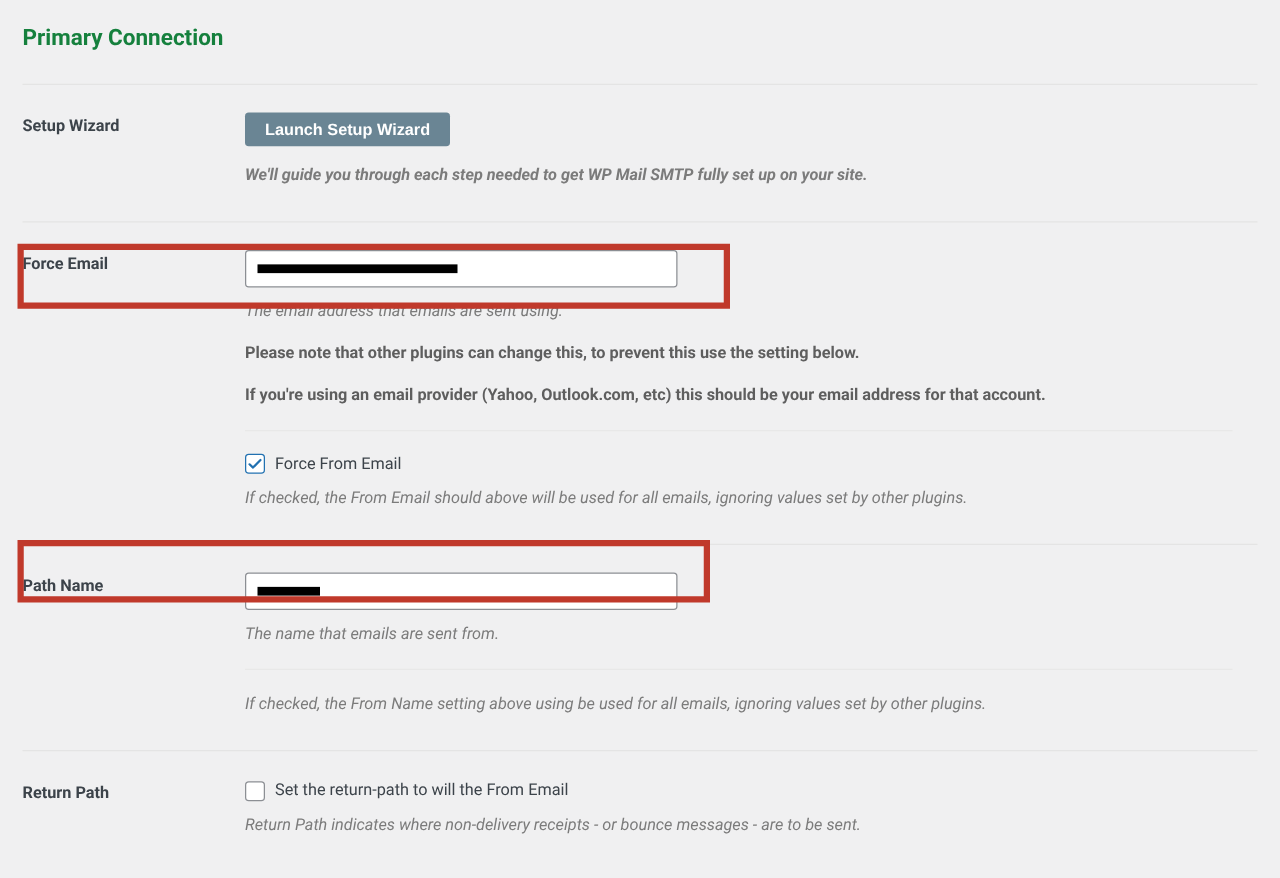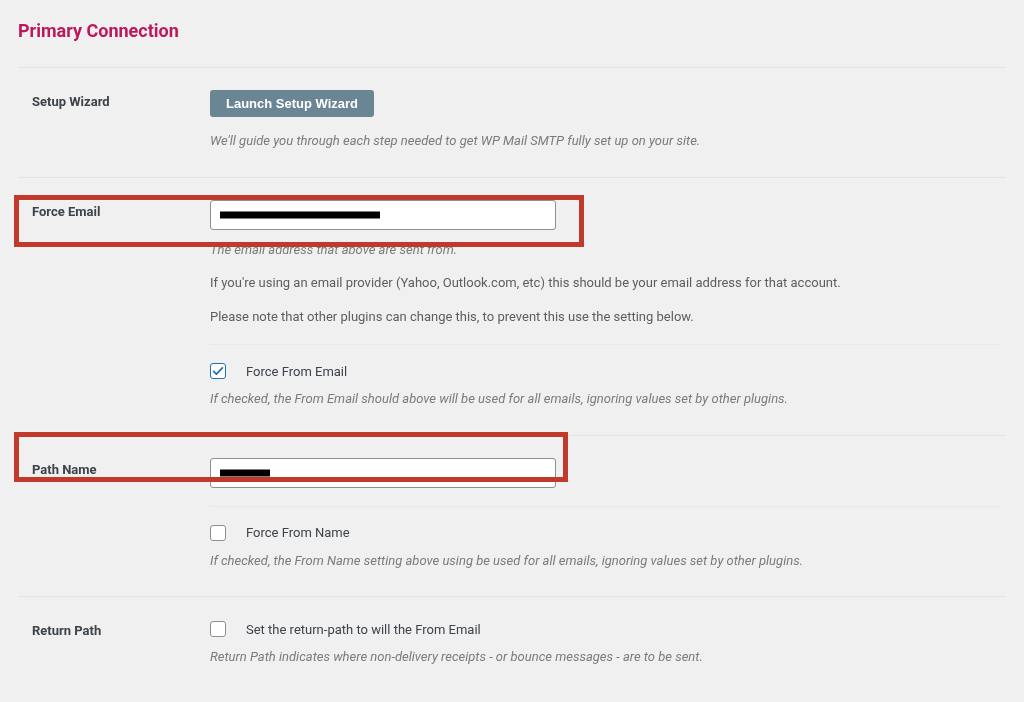--- a/index.html
+++ b/index.html
@@ -7,28 +7,27 @@
       font-family: -apple-system, BlinkMacSystemFont, "Segoe UI", Roboto, Helvetica, Arial, sans-serif;
       background: #f0f0f1;
       color: #3c434a;
       font-size: 13px;
       padding: 20px 18px;
       width: 1024px;
     }
     .page-title {
       font-size: 18px;
       font-weight: 700;
-      color: #be185d;
+      color: #15803d;
       margin-bottom: 26px;
     }
     .hr { border: none; border-top: 1px solid #e4e4e4; margin: 0; }
     .section {
       display: flex;
       padding: 22px 0 26px 0;
-      margin-left: 14px;
     }
     .label-col {
       width: 178px;
       padding-top: 4px;
       font-weight: 700;
       color: #3c434a;
       font-size: 13px;
       flex-shrink: 0;
     }
     .content-col {
@@ -51,21 +50,21 @@
       font-size: 13px;
       font-style: italic;
       line-height: 1.5;
     }
     .helper-normal {
       color: #5e5e5e;
       font-size: 13px;
       line-height: 1.5;
     }
     .mt10 { margin-top: 10px; }
-    .mt14 { margin-top: 14px; }
+    .mt14 { margin-top: 14px; font-weight: bold; }
     .input-text {
       width: 346px;
       height: 30px;
       border: 1px solid #8c8f94;
       border-radius: 3px;
       padding: 4px 8px;
       font-size: 13px;
       background: #fff;
       outline: none;
     }
@@ -77,21 +76,21 @@
       position: absolute;
       left: 10px;
       top: 50%;
       transform: translateY(-50%);
       height: 7px;
       background: #000;
     }
     .checkbox-row {
       display: flex;
       align-items: center;
-      gap: 20px;
+      gap: 8px;
       margin-top: 2px;
     }
     .cbx {
       width: 16px;
       height: 16px;
       border: 1px solid #8c8f94;
       border-radius: 3px;
       background: #fff;
       display: inline-flex;
       align-items: center;
@@ -153,23 +152,23 @@
   </div>
   <hr class="hr">
 
   <div class="section">
     <div class="label-col">Force Email</div>
     <div class="content-col">
       <span class="redacted-wrap">
         <input class="input-text" type="text" value="" style="">
         <span class="redacted-bar" style="width:160px;"></span>
       </span>
-      <p class="helper mt10">The email address that above are sent from.</p>
+      <p class="helper mt10">The email address that emails are sent using.</p>
+      <p class="helper-normal mt14">Please note that other plugins can change this, to prevent this use the setting below.</p>
       <p class="helper-normal mt14">If you're using an email provider (Yahoo, Outlook.com, etc) this should be your email address for that account.</p>
-      <p class="helper-normal mt14">Please note that other plugins can change this, to prevent this use the setting below.</p>
 
       <hr class="content-divider">
 
       <div class="checkbox-row">
         <span class="cbx checked">
           <svg viewBox="0 0 16 16">
               <path d="M3 8.5 L6.2 11.5 L13 4.5" stroke="#2271b1" stroke-width="2" fill="none" stroke-linecap="round" stroke-linejoin="round"></path>
             </svg>
         </span>
         <span class="cbx-label">Force From Email</span>
@@ -179,29 +178,24 @@
   </div>
   <hr class="hr">
 
   <div class="section">
     <div class="label-col">Path Name</div>
     <div class="content-col">
       <span class="redacted-wrap">
         <input class="input-text" type="text" value="" style="">
         <span class="redacted-bar" style="width:50px;"></span>
       </span>
+      <p class="helper mt10">The name that emails are sent from.</p>
 
       <hr class="content-divider">
 
-      <div class="checkbox-row">
-        <span class="cbx">
-          
-        </span>
-        <span class="cbx-label">Force From Name</span>
-      </div>
       <p class="helper mt10">If checked, the From Name setting above using be used for all emails, ignoring values set by other plugins.</p>
     </div>
   </div>
   <hr class="hr">
 
   <div class="section">
     <div class="label-col">Return Path</div>
     <div class="content-col">
       <div class="checkbox-row">
         <span class="cbx">

